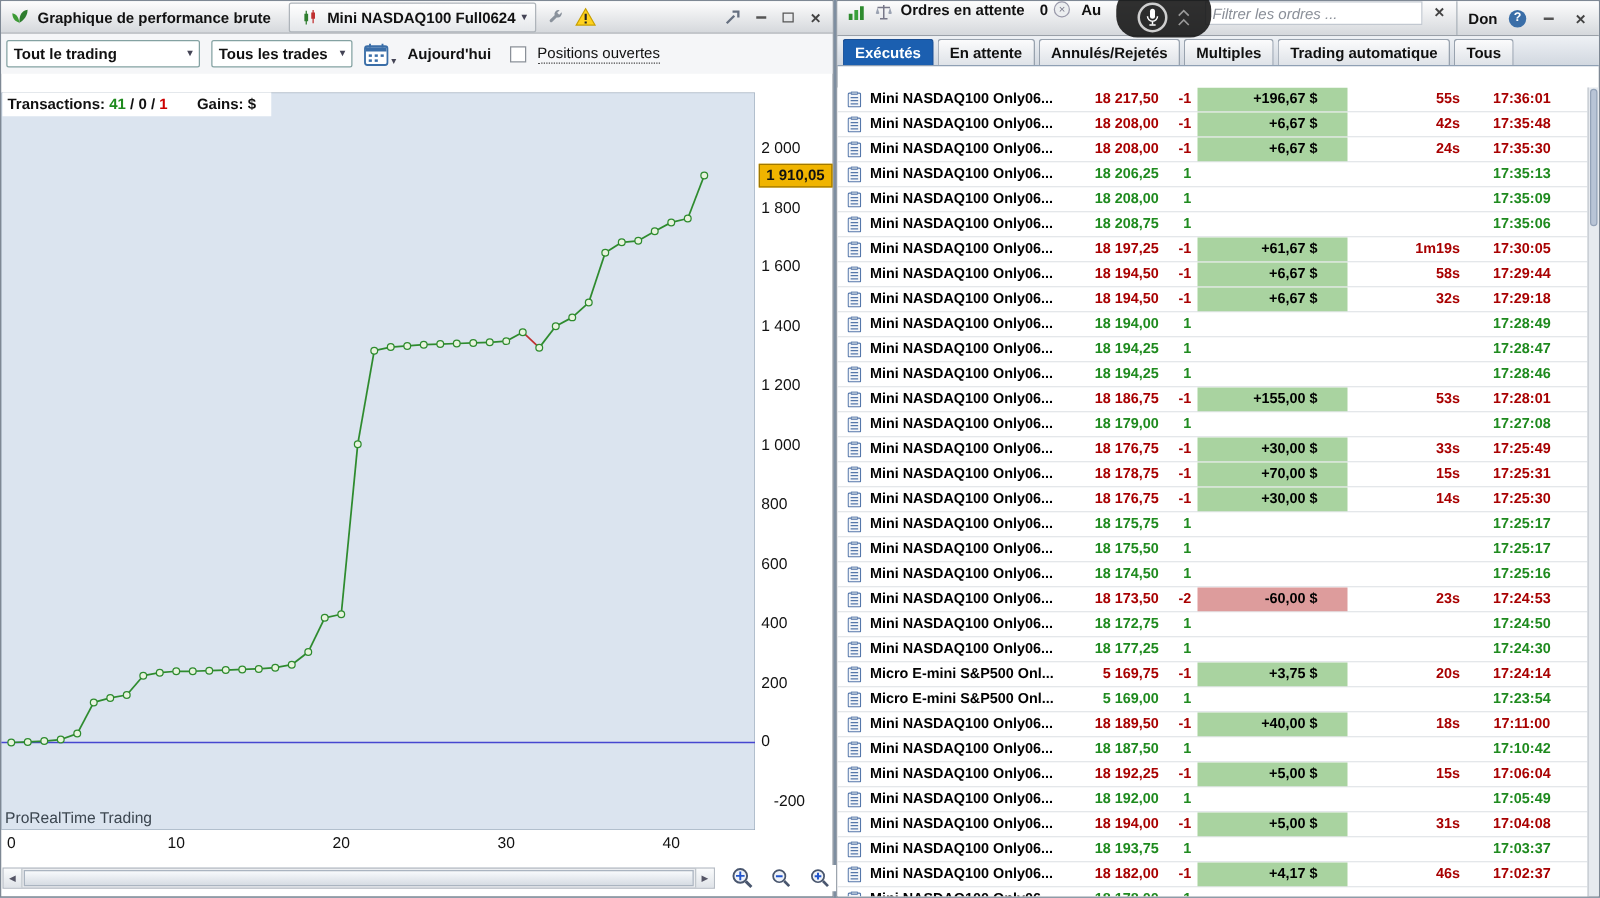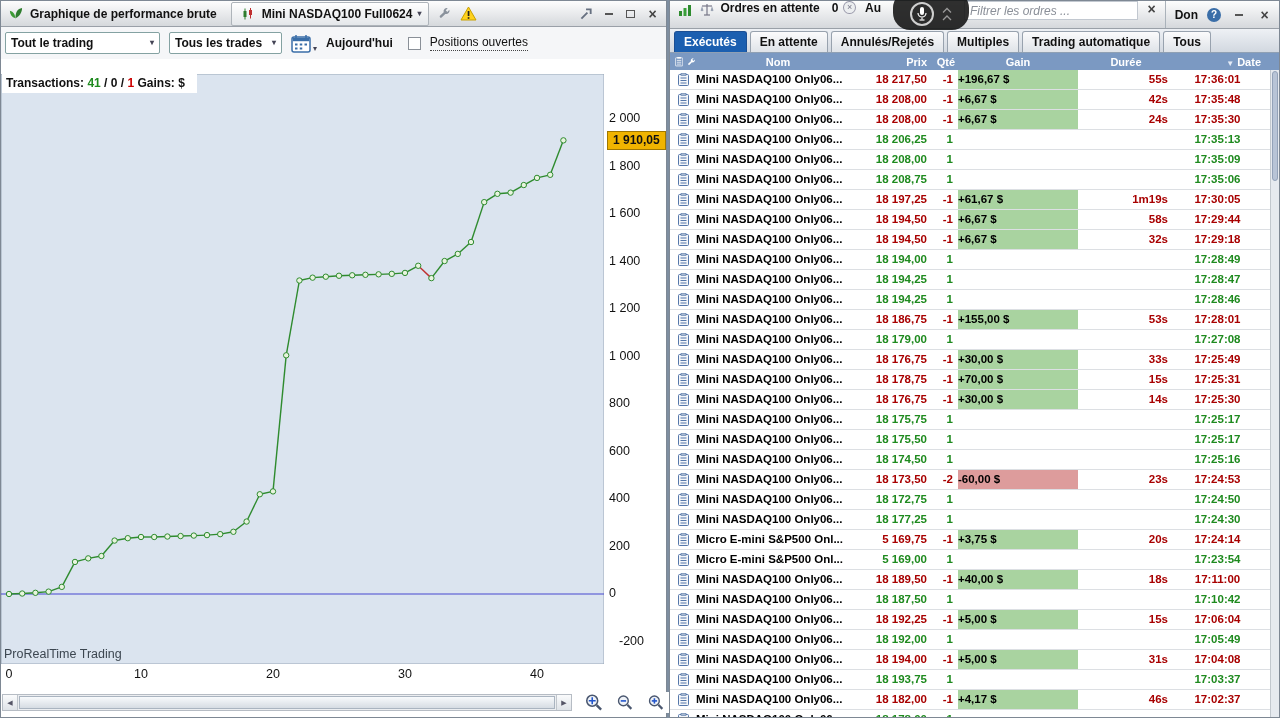--- a/index.html
+++ b/index.html
@@ -26,21 +26,21 @@
   #sel-trades{width:113px}
   .cal-btn{display:flex;align-items:flex-end;gap:2px}
   .today{font-weight:bold}
   .chk{width:13px;height:13px;border:1px solid #8a9098;background:#fff;margin-left:6px}
   .open-pos{border-bottom:1px dotted #444;padding-bottom:1px}
 
   .chart-zone{position:absolute;left:0;top:73px}
   #chartsvg{display:block}
   .stats{position:absolute;left:1px;top:73px;background:#fff;padding:2px 12px 3px 4px;font-weight:bold;z-index:3;white-space:nowrap}
   .stats .win{color:var(--wins,#1e8a1e)} .stats .loss{color:var(--losses,#cc0000)}
-  .stats .gains{margin-left:0}
+  .stats .gains{margin-left:20px}
   .watermark{position:absolute;left:3px;top:646px;color:#3c4650;z-index:2;font-size:12.5px}
   .value-tag{position:absolute;left:606px;top:130px;background:var(--value-tag-bg,#f0b400);border:1px solid #a07800;padding:1px 5px 2px;font-weight:bold;z-index:2}
   #yaxis{position:absolute;left:608px;top:0;width:58px;height:663px;pointer-events:none}
   .ytick{position:absolute;left:0;font-size:12.5px;white-space:nowrap}
   #xaxis{position:absolute;left:0;top:666px;width:605px;height:18px;pointer-events:none}
   .xtick{position:absolute;top:0;width:22px;text-align:center;font-size:12.5px}
 
   #hscroll{position:absolute;left:1px;top:693px;width:570px;height:17px;background:#eceef1;border:1px solid #b6bcc4;display:flex;align-items:stretch}
   .sarrow{width:15px;display:flex;align-items:center;justify-content:center;font-size:7px;color:#556;background:linear-gradient(#fafbfc,#dfe3e8);border-right:1px solid #c0c6cc}
   .sarrow.right{border-right:none;border-left:1px solid #c0c6cc}
@@ -73,21 +73,21 @@
   .hdate{text-align:right;padding-right:18px}
   .sort{font-size:8px;color:#e6edf8;margin-right:3px}
 
   #rows{position:absolute;left:0;top:69px;right:9px;bottom:0;overflow:hidden;background:#fff}
   .trow{display:grid;grid-template-columns:26px 164px 74px 24px 120px 96px 95px;height:20px;line-height:19px;border-bottom:1px solid #dcdfe3;font-size:11.5px;font-weight:bold;background:#fff}
   .trow .c{overflow:hidden;white-space:nowrap}
   .c.icn{display:flex;align-items:center;justify-content:center}
   .c.name{color:#000}
   .c.price{text-align:right;padding-right:7px}
   .c.qty{text-align:right;padding-right:5px}
-  .c.gain{padding-right:24px;color:#000}
+  .c.gain{text-align:right;padding-right:24px;color:#000}
   .c.gain.g-pos{background:var(--gain-positive-bg,#a9d3a0)}
   .c.gain.g-neg{background:var(--gain-negative-bg,#dd9c9c)}
   .c.dur{text-align:right;padding-right:6px}
   .c.date{text-align:center;padding-right:8px}
   .trow.sell .price,.trow.sell .qty,.trow.sell .dur,.trow.sell .date{color:var(--sell,#a80000)}
   .trow.buy .price,.trow.buy .qty,.trow.buy .date{color:var(--buy,#1e8a1e)}
 
   #vscroll{position:absolute;right:0;top:69px;bottom:0;width:9px;background:#e6eaef;border-left:1px solid #c2c8ce}
   #vthumb{position:absolute;top:1px;left:1px;right:1px;height:110px;background:#b8c4d6;border:1px solid #93a2b8;border-radius:3px}
 
@@ -375,40 +375,20 @@
 
     <div id="tabbar">
         <div class="tab active">Exécutés</div>
         <div class="tab">En attente</div>
         <div class="tab">Annulés/Rejetés</div>
         <div class="tab">Multiples</div>
         <div class="tab">Trading automatique</div>
         <div class="tab">Tous</div>
       </div>
 
-    <div class="thead">
-      <div class="hicon">
-        <svg width="11" height="13" viewBox="0 0 11 13">
-            <rect x="0.5" y="1.5" width="10" height="11" rx="1" fill="none" stroke="#fff"></rect>
-            <rect x="3" y="0.5" width="5" height="2" fill="#fff"></rect>
-            <line x1="2.5" y1="5" x2="8.5" y2="5" stroke="#fff"></line>
-            <line x1="2.5" y1="7.5" x2="8.5" y2="7.5" stroke="#fff"></line>
-            <line x1="2.5" y1="10" x2="8.5" y2="10" stroke="#fff"></line>
-          </svg>
-        <svg width="12" height="12" viewBox="0 0 16 16">
-            <path d="M14 3.5 A4 4 0 0 1 9 8.5 L4.5 13 A1.5 1.5 0 0 1 2.4 10.9 L7 6.5 A4 4 0 0 1 12 1.5 L9.5 4 L11.5 6 Z" fill="#fff"></path>
-          </svg>
-      </div>
-      <div class="hc hname">Nom</div>
-      <div class="hc hprix">Prix</div>
-      <div class="hc hqte">Qté</div>
-      <div class="hc hgain">Gain</div>
-      <div class="hc hduree">Durée</div>
-      <div class="hc hdate"><span class="sort">▼</span><span>Date</span></div>
-    </div>
 
     <div id="rows">
         <div class="trow sell">
           <div class="c icn">
             <svg width="11" height="13" viewBox="0 0 11 13">
               <rect x="0.5" y="1.5" width="10" height="11" rx="1" fill="#f4f6f9" stroke="#5577aa"></rect>
               <rect x="3" y="0.5" width="5" height="2" fill="#aabbd0" stroke="#5577aa" stroke-width="0.6"></rect>
               <line x1="2.5" y1="5" x2="8.5" y2="5" stroke="#5577aa"></line>
               <line x1="2.5" y1="7.5" x2="8.5" y2="7.5" stroke="#5577aa"></line>
               <line x1="2.5" y1="10" x2="8.5" y2="10" stroke="#5577aa"></line>

